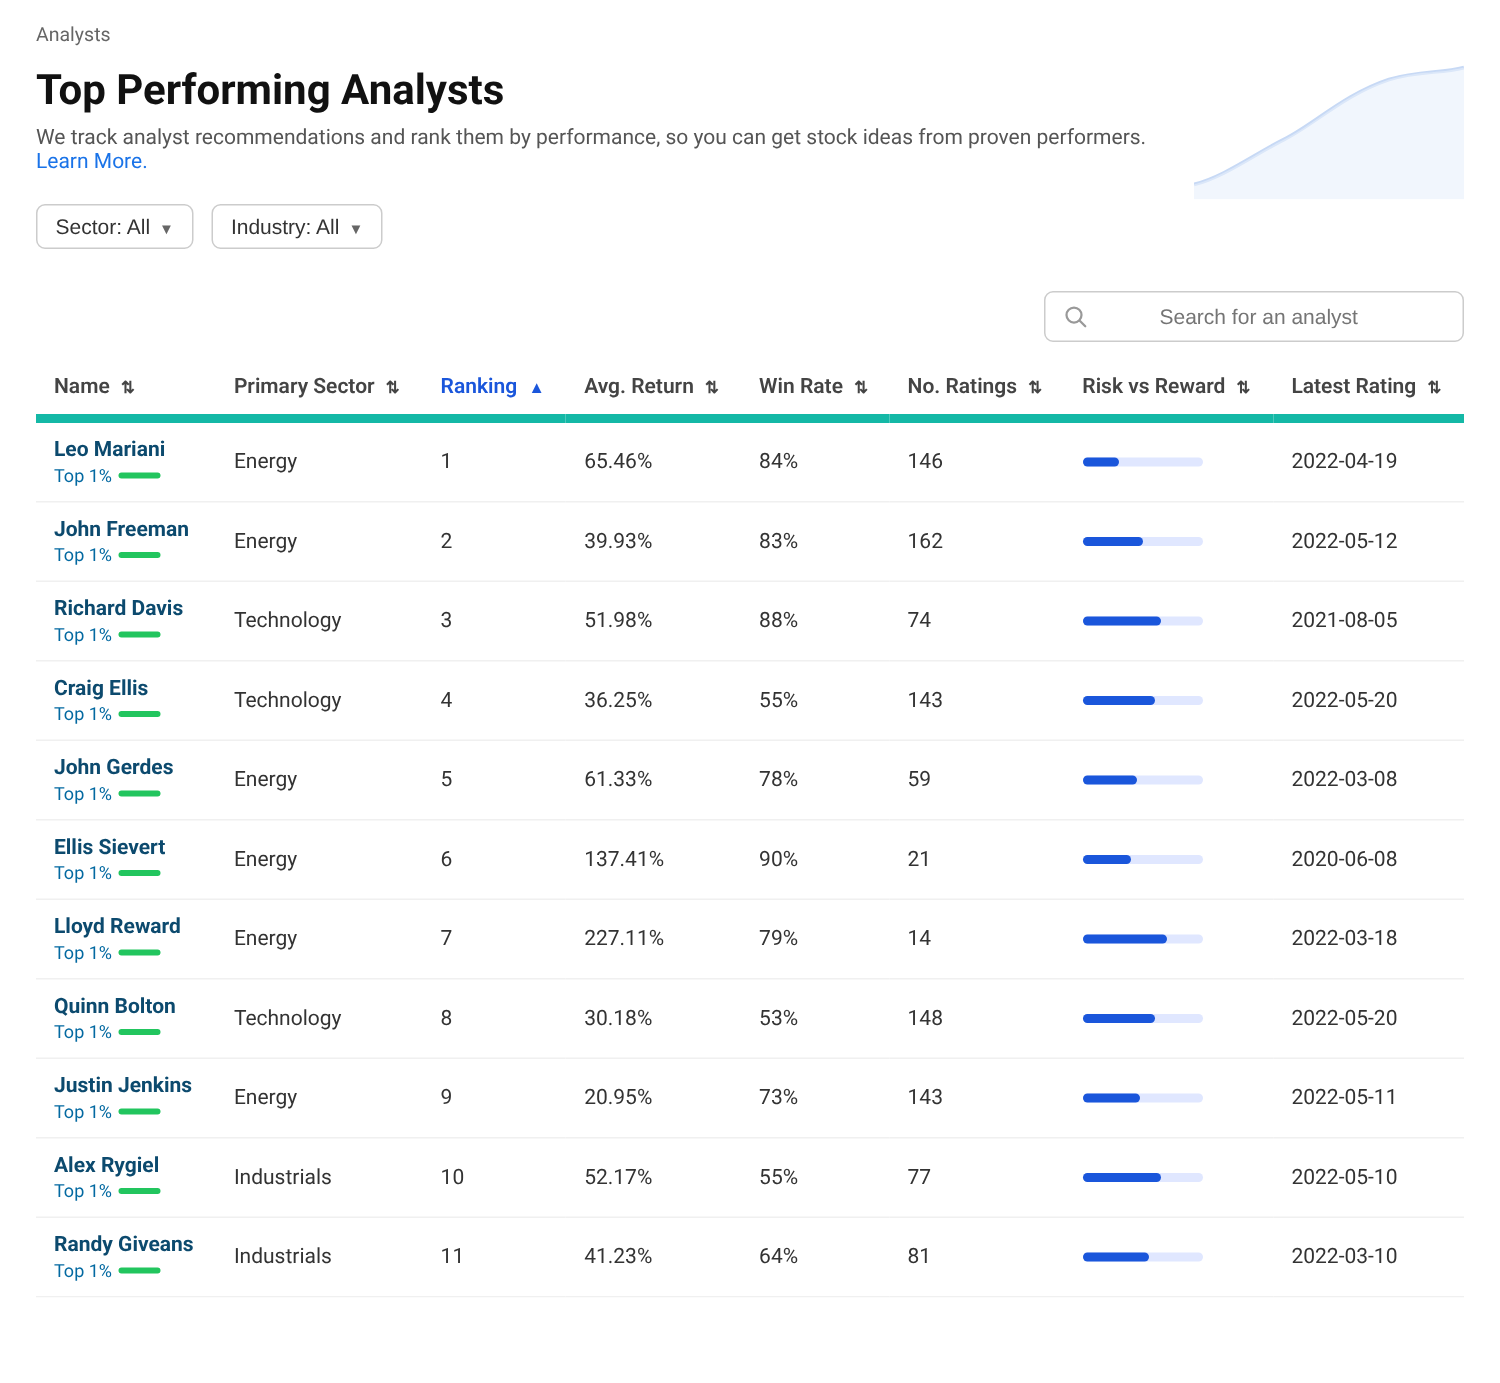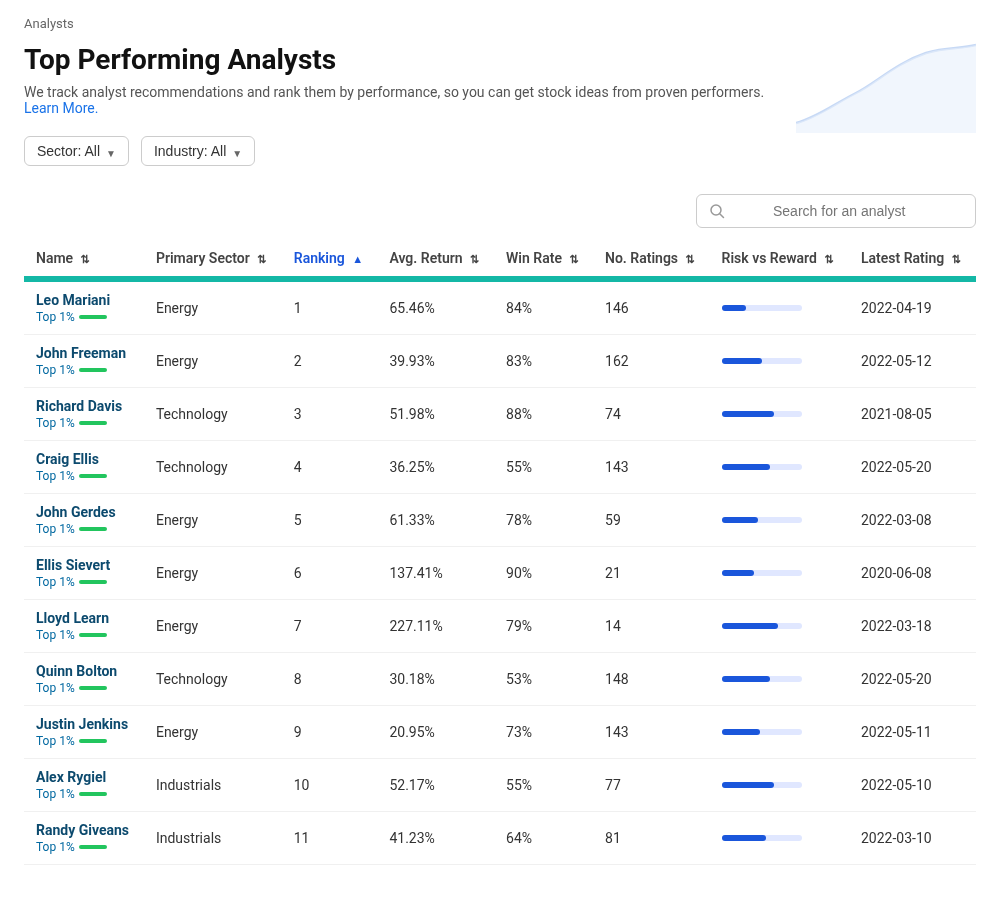--- a/index.html
+++ b/index.html
@@ -366,21 +366,21 @@
     <td>21</td>
     <td>
       <div class="risk-reward-bar">
         <div class="risk-reward-fill" style="width:40%"></div>
       </div>
     </td>
     <td>2020-06-08</td>
   </tr>
           <tr>
     <td>
-      <a href="#" class="analyst-name">Lloyd Learn</a>
+      <a href="#" class="analyst-name">Lloyd Reward</a>
       <span class="top-badge">
         Top 1%
         <span class="green-bar"></span>
       </span>
     </td>
     <td>Energy</td>
     <td>7</td>
     <td>227.11%</td>
     <td>79%</td>
     <td>14</td>

